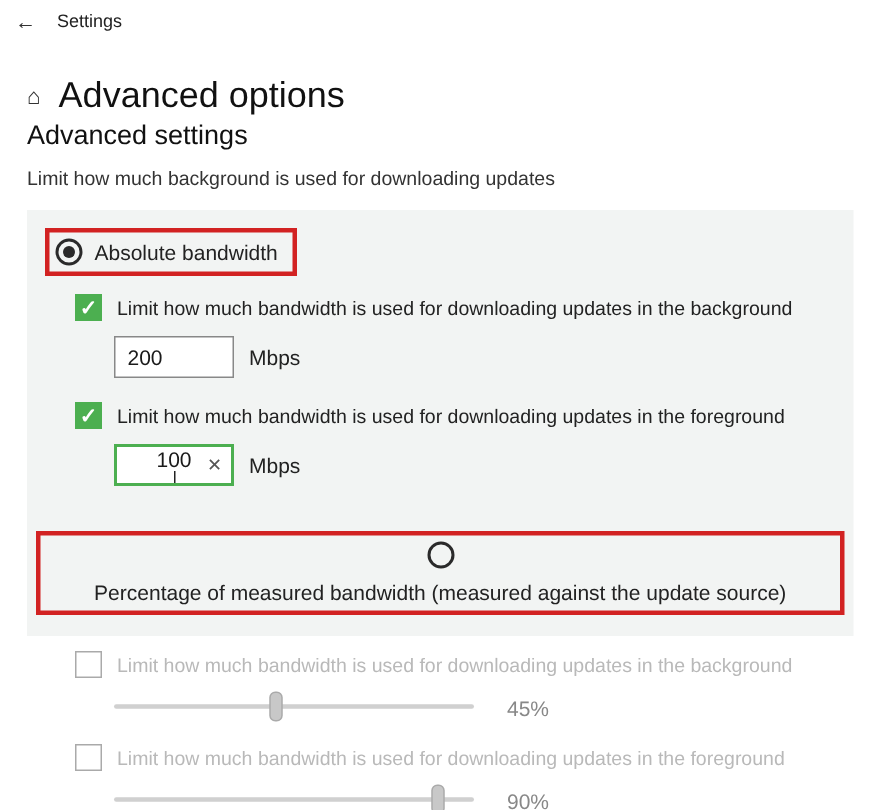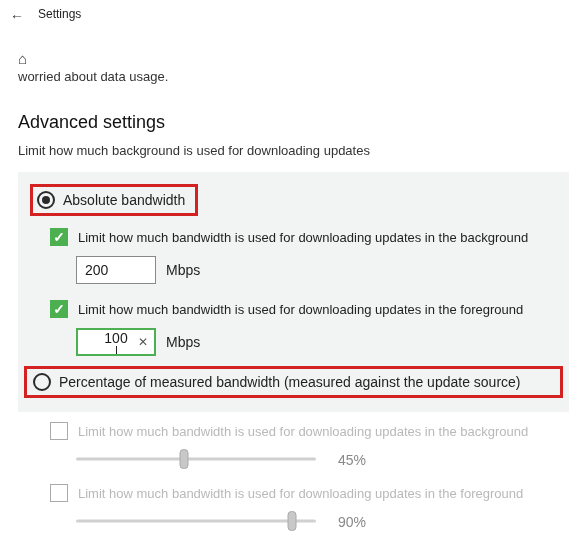--- a/index.html
+++ b/index.html
@@ -70,21 +70,22 @@
   .radio-row {
     display: flex;
     align-items: center;
     gap: 8px;
     padding: 6px 6px;
     font-size: 14px;
     color: #222;
   }
   .radio-row.plain {
     background: transparent;
-    margin-top: 0;
+    margin-top: 20px;
+    flex-direction: column;
   }
   .radio-outer {
     width: 18px; height: 18px;
     border: 2px solid #2a2a2a;
     border-radius: 50%;
     display: flex;
     align-items: center;
     justify-content: center;
     flex-shrink: 0;
   }
@@ -212,22 +213,22 @@
 
 <div class="top-bar">
   <span class="back-arrow">←</span>
   <span class="top-title">Settings</span>
 </div>
 
 <div class="content">
 
   <div class="page-head">
     <span class="home-icon">⌂</span>
+    <span class="page-title">Advanced options</span>
   </div>
-  <div class="desc-line">worried about data usage.</div>
 
   <div class="section-title">Advanced settings</div>
   <div class="section-sub">Limit how much background is used for downloading updates</div>
 
   <div class="panel">
 
     <div class="radio-row">
       <span class="highlight">
         <span class="radio-outer">
             <span class="dot"></span>

